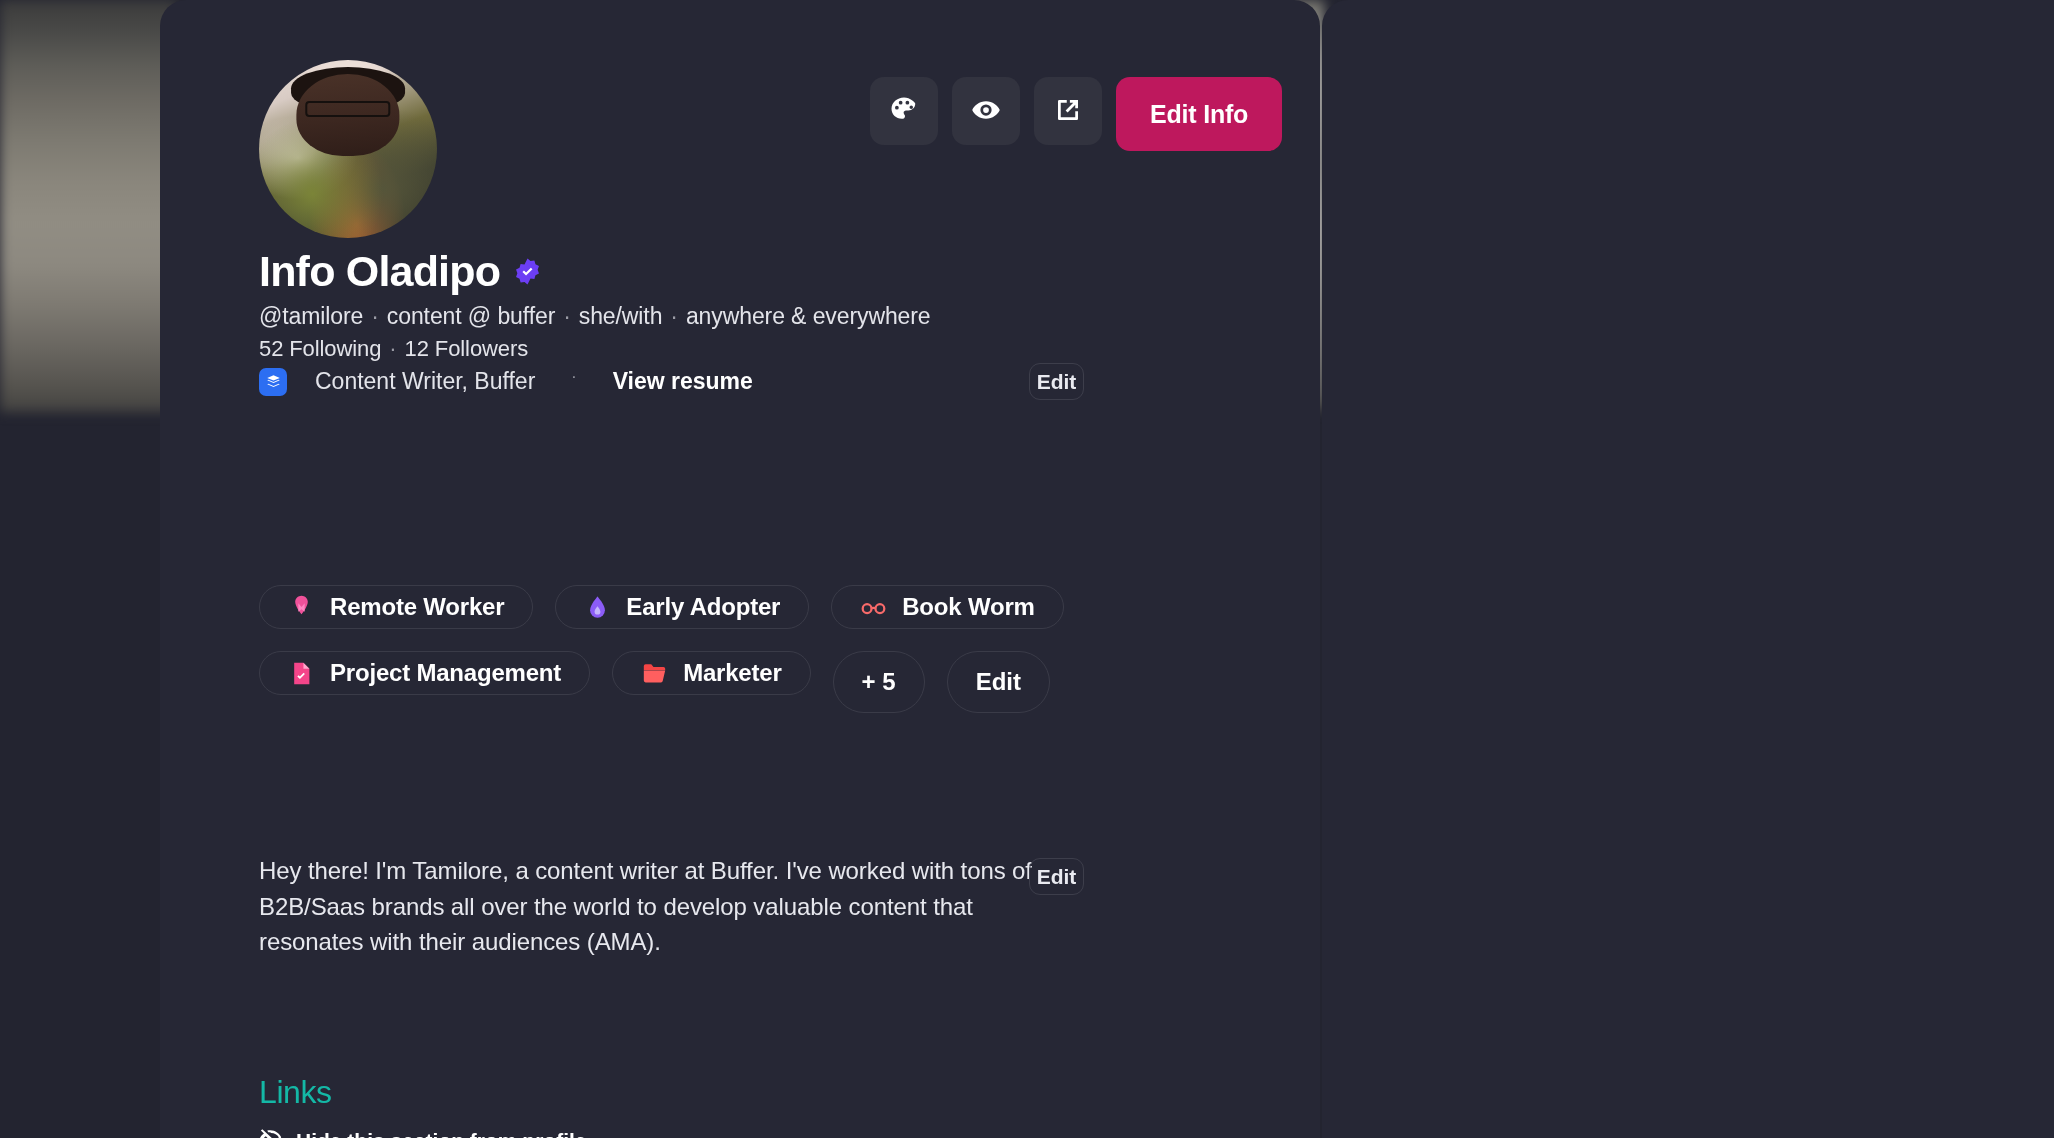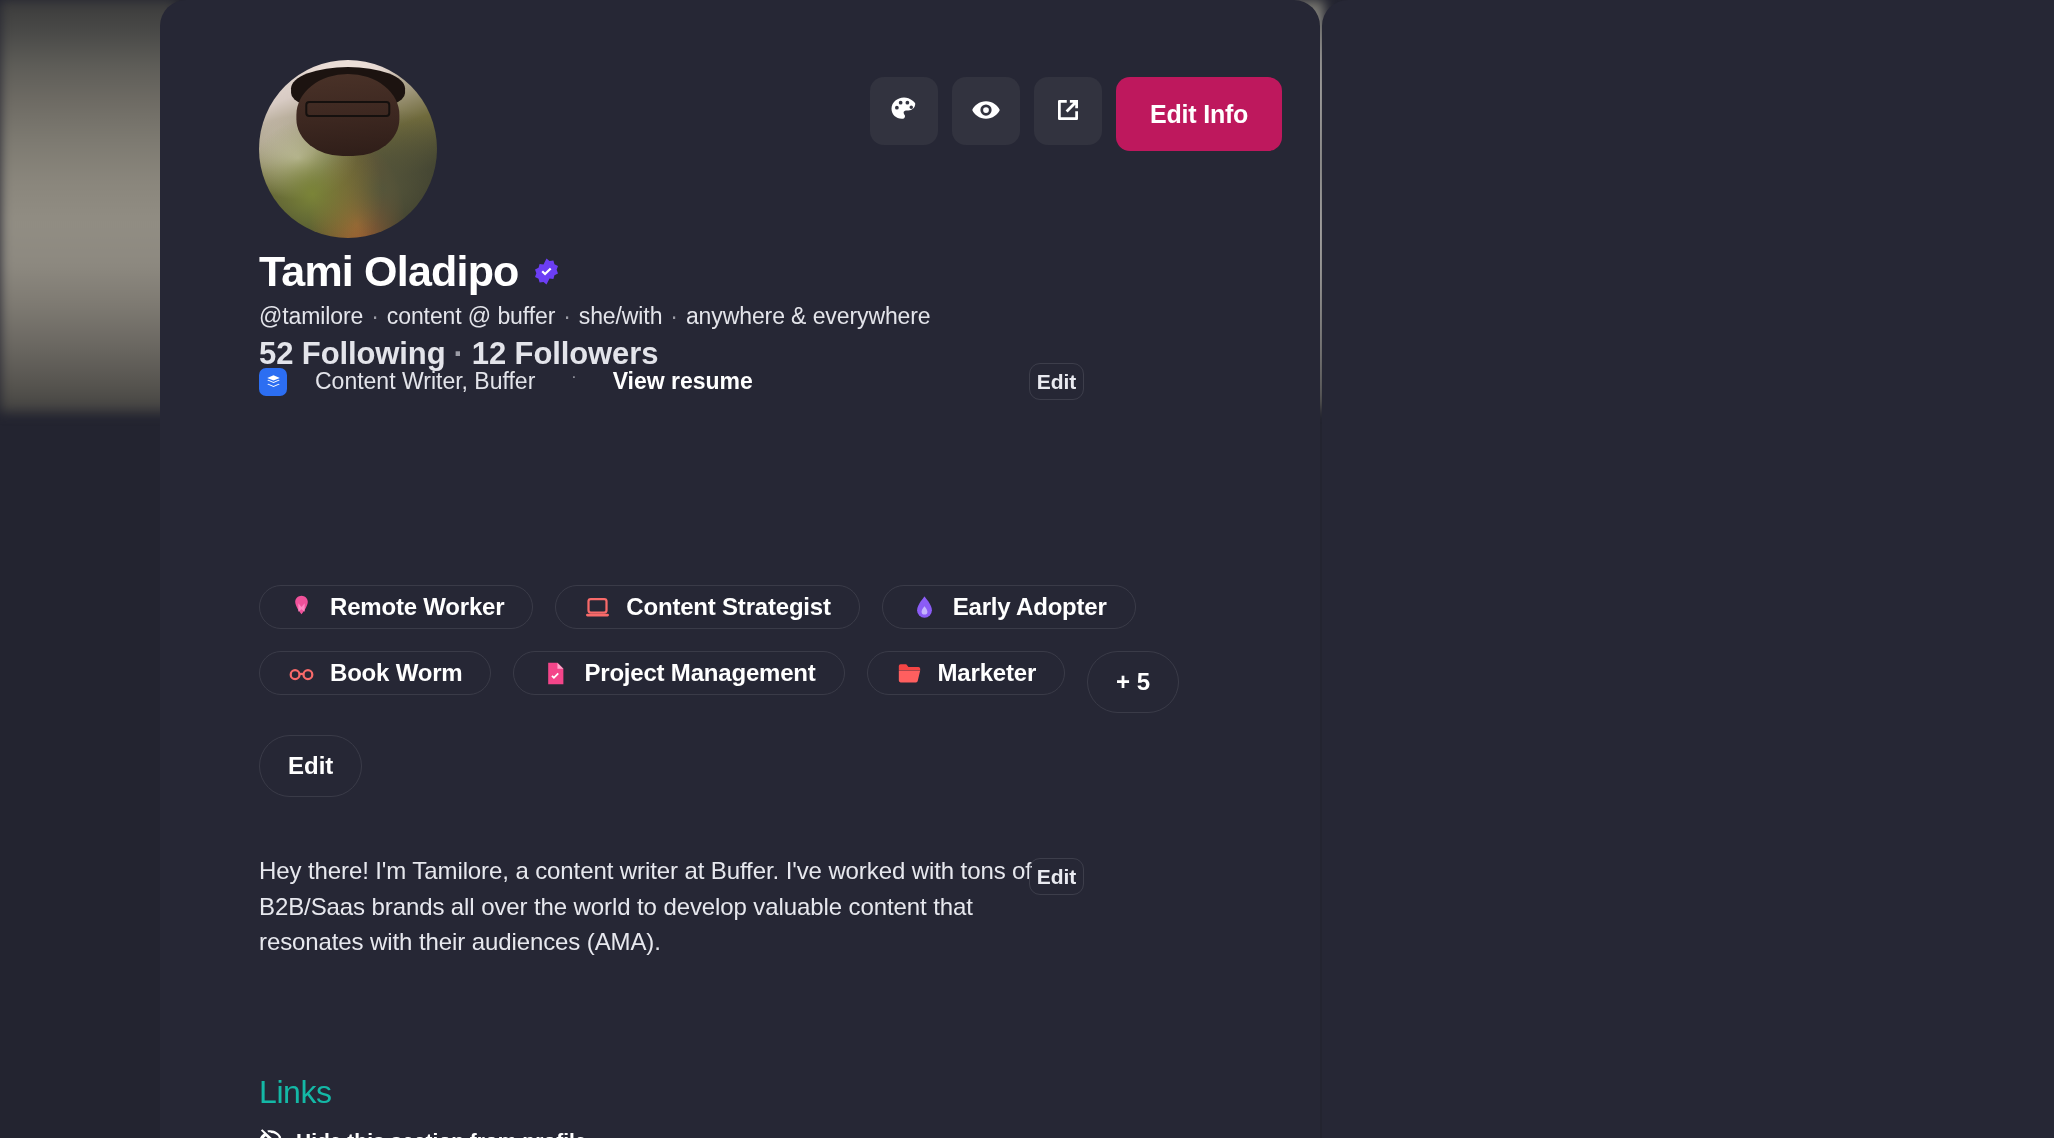--- a/index.html
+++ b/index.html
@@ -75,21 +75,21 @@
   }
 
   
   #name-row { position:absolute; left:99px; top:247px; display:flex; align-items:center; gap:13px; }
   #display-name { font-size:43px; font-weight:700; color:#fff; letter-spacing:-0.8px; }
   .verified { width:29px; height:29px; flex:0 0 auto; }
   .verified svg { width:100%; height:100%; display:block; }
 
   
   #meta1 { position:absolute; left:99px; top:303px; font-size:23px; color:#e3e4ea; letter-spacing:-0.1px; }
-  #meta2 { position:absolute; left:99px; top:336px; font-size:31px; color:#e3e4ea; letter-spacing:-0.1px;font-weight:bold; }
+  #meta2 { position:absolute; left:99px; top:336px; font-size:22px; color:#e3e4ea; letter-spacing:-0.1px; }
   .dot-sep { color:#9b9ca6; padding:0 8px; }
 
   #role-row { position:absolute; left:99px; top:368px; display:flex; align-items:flex-start; gap:28px; }
   #buffer-icon {
     width:28px; height:28px; border-radius:7px; background:#2c6ef2;
     display:flex; align-items:center; justify-content:center;
   }
   #buffer-icon svg { width:15px; height:17px; fill:#fff; }
   #role-text { font-size:23px; color:#e3e4ea; }
   #view-resume { font-size:23px; color:#fff; font-weight:700; cursor:pointer; }
@@ -161,21 +161,21 @@
       <button id="edit-info-btn">Edit Info</button>
     </div>
 
     <div id="avatar">
       <div class="hair"></div>
       <div class="face"></div>
       <div class="glasses"></div>
     </div>
 
     <div id="name-row">
-      <span id="display-name">Tami Oladipo</span>
+      <span id="display-name">Info Oladipo</span>
       <span class="verified">
         <svg viewBox="0 0 24 24">
             <path fill="#6c3ef4" d="M12 1.3l2.5 2.1 3.2-.5.9 3.1 2.9 1.5-1.1 3.1 1.1 3.1-2.9 1.5-.9 3.1-3.2-.5L12 22.7l-2.5-2.1-3.2.5-.9-3.1-2.9-1.5L3.6 13.4 2.5 10.3l2.9-1.5.9-3.1 3.2.5z"></path>
             <path fill="#fff" d="M10.8 15.4l-3-3 1.3-1.3 1.7 1.7 4-4 1.3 1.3z"></path>
           </svg>
       </span>
     </div>
 
     <div id="meta1">
       <span>@tamilore</span><span class="dot-sep">·</span><span>content @ buffer</span><span class="dot-sep">·</span><span>she/with</span><span class="dot-sep">·</span><span>anywhere &amp; everywhere</span>
@@ -203,29 +203,20 @@
       <div class="tag">
         <span class="tico">
           <svg viewBox="0 0 24 24" width="27" height="27">
               <path fill="#f0519a" d="M12 1.5c-3.1 0-5.6 2.5-5.6 5.6 0 4 5.6 11 5.6 11s5.6-7 5.6-11c0-3.1-2.5-5.6-5.6-5.6z"></path>
               <path fill="#ff86c2" d="M9.2 8.3l2.8 3.3 2.8-3.3v7.5l-2.8-2.2-2.8 2.2z"></path>
             </svg>
         </span>
         <span class="label">Remote Worker</span>
       </div>
 
-      <div class="tag">
-        <span class="tico">
-          <svg viewBox="0 0 24 24" width="27" height="27">
-              <rect x="4" y="4.5" width="16" height="12" rx="2" fill="none" stroke="#f86a6a" stroke-width="2"></rect>
-              <rect x="1.8" y="17.5" width="20.4" height="2.4" rx="1.2" fill="#f86a6a"></rect>
-            </svg>
-        </span>
-        <span class="label">Content Strategist</span>
-      </div>
 
       <div class="tag">
         <span class="tico">
           <svg viewBox="0 0 24 24" width="27" height="27">
               <path fill="#8b5cf6" d="M12 2.2C12 2.2 5.4 9.6 5.4 14.4A6.6 6.6 0 0012 21a6.6 6.6 0 006.6-6.6C18.6 9.6 12 2.2 12 2.2z"></path>
               <path fill="#c4b5fd" d="M12 10.8c0 0-2.6 3-2.6 4.9a2.6 2.6 0 105.2 0c0-1.9-2.6-4.9-2.6-4.9z"></path>
             </svg>
         </span>
         <span class="label">Early Adopter</span>
       </div>

